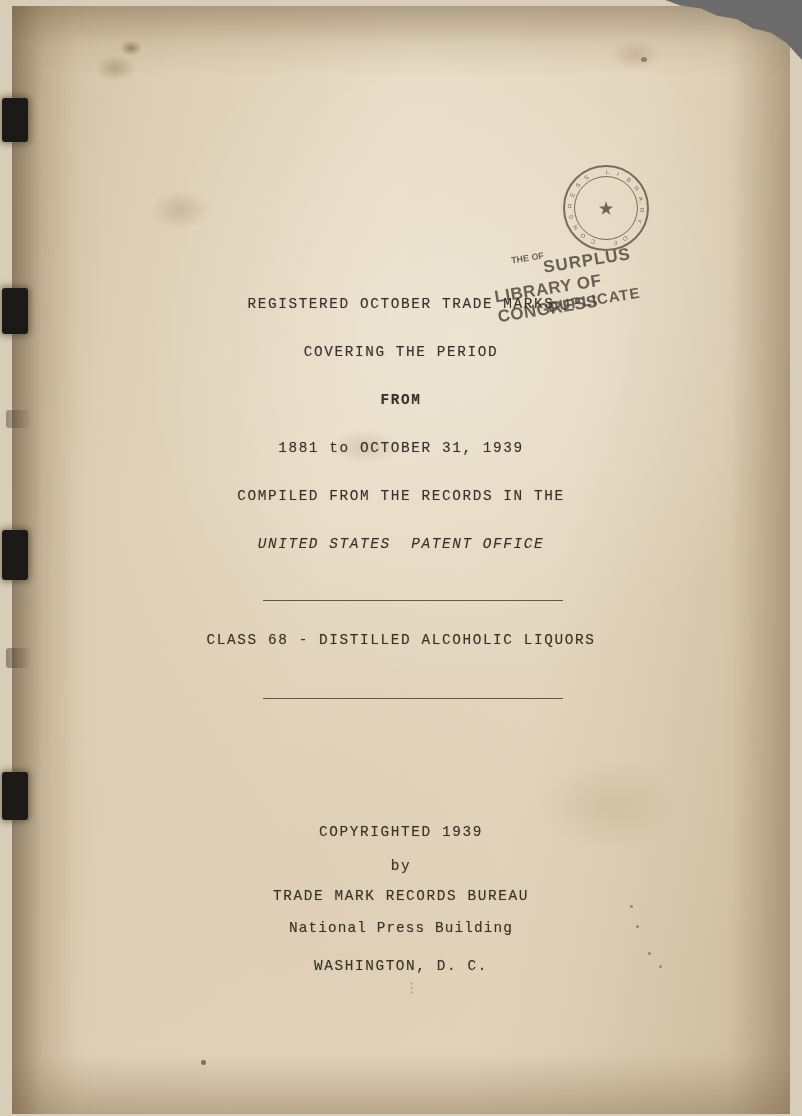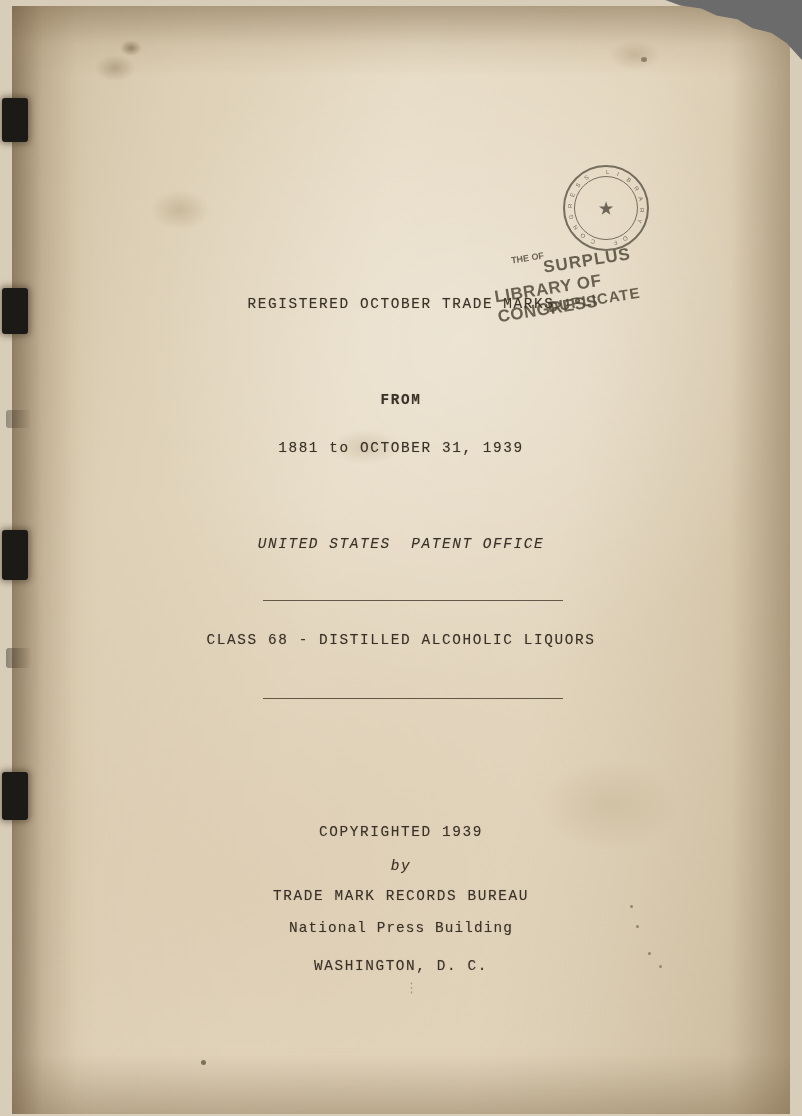--- a/index.html
+++ b/index.html
@@ -94,21 +94,21 @@
     text-shadow: 0 0 1px rgba(58,50,40,0.35);
   }
   .l1  { top: 296px; }
   .l2  { top: 344px; }
   .l3  { top: 392px; font-weight: bold; }
   .l4  { top: 440px; }
   .l5  { top: 488px; }
   .l6  { top: 536px; font-style: italic; }
   .lclass { top: 632px; }
   .c1  { top: 824px; }
-  .c2  { top: 858px; font-style: italic; }
+  .c2  { top: 858px; }
   .c3  { top: 888px; }
   .c4  { top: 920px; letter-spacing: 1.1px; }
   .c5  { top: 958px; }
 
   .rule {
     position: absolute;
     left: 263px;
     width: 300px;
     height: 1px;
     background: #4b4234;
@@ -259,22 +259,24 @@
         <span style="transform:rotate(324deg);">S</span>
       </div>
     </div>
     <div class="stamp-word sw-small">THE OF</div>
     <div class="stamp-word sw-surplus">SURPLUS</div>
     <div class="stamp-word sw-library">LIBRARY OF CONGRESS</div>
     <div class="stamp-word sw-dup">DUPLICATE</div>
   </div>
 
   <div class="typed l1">REGISTERED OCTOBER TRADE MARKS</div>
+  <div class="typed l2">COVERING THE PERIOD</div>
   <div class="typed l3">FROM</div>
   <div class="typed l4">1881 to OCTOBER 31, 1939</div>
+  <div class="typed l5">COMPILED FROM THE RECORDS IN THE</div>
   <div class="typed l6">UNITED STATES  PATENT OFFICE</div>
 
   <div class="rule rule-top"></div>
   <div class="typed lclass">CLASS 68 - DISTILLED ALCOHOLIC LIQUORS</div>
   <div class="rule rule-bot"></div>
 
   <div class="typed c1">COPYRIGHTED 1939</div>
   <div class="typed c2">by</div>
   <div class="typed c3">TRADE MARK RECORDS BUREAU</div>
   <div class="typed c4">National Press Building</div>

